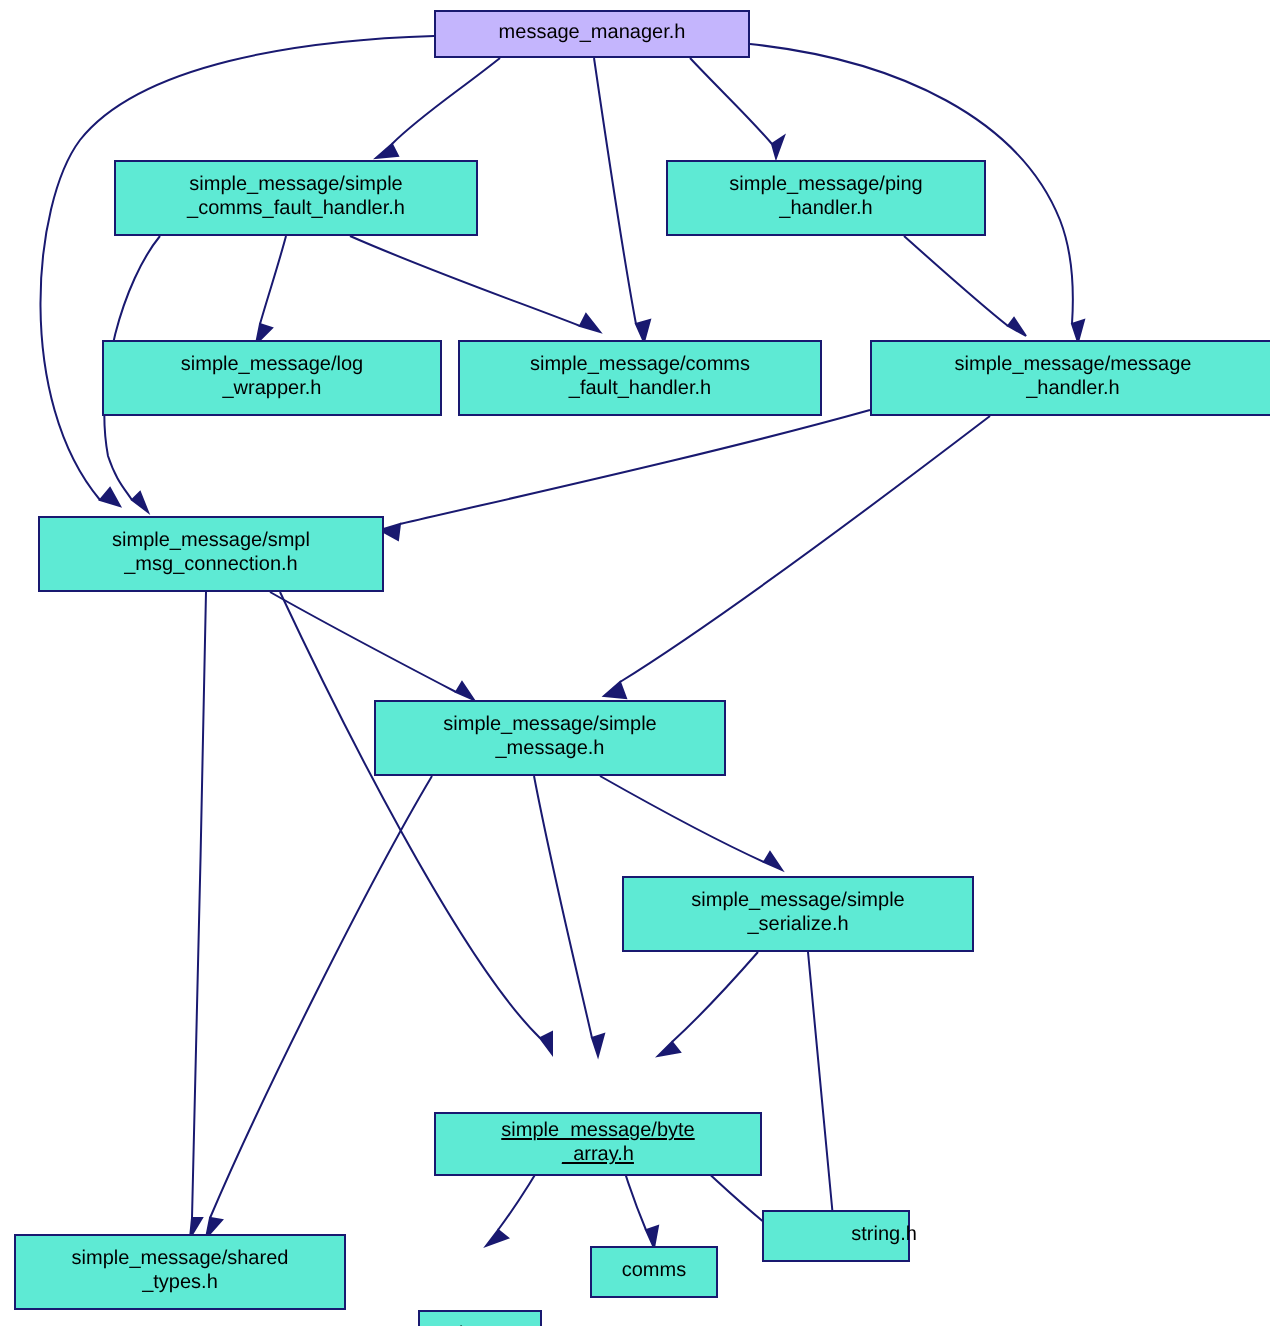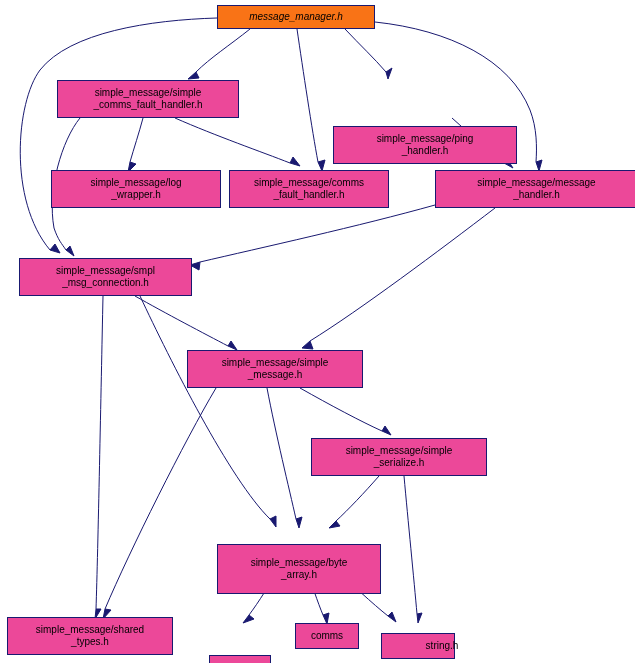--- a/index.html
+++ b/index.html
@@ -20,34 +20,33 @@
     left: 0;
     top: 0;
     width: 635px;
     height: 663px;
     pointer-events: none;
   }
   .node {
     position: absolute;
     box-sizing: border-box;
     border: 1px solid #191970;
-    background: #ec4899;
+    background: #5eead4;
     color: #000000;
     font-size: 10px;
     line-height: 12px;
     text-align: center;
     display: flex;
     align-items: center;
     justify-content: center;
     white-space: pre;
     letter-spacing: 0px;
   }
   .node.root {
-    background: #f97316;
-    font-style: italic;
+    background: #c4b5fd;
   }
 </style>
 </head>
 <body>
 
 <div id="canvas">
   <svg class="edges" viewBox="0 0 635 663">
       <path d="M 250,29 C 230,45 210,58 196,72" fill="none" stroke="#191970" stroke-width="1"></path>
       <polygon points="196,72 188,79 199,78" fill="#191970" stroke="#191970" stroke-width="1"></polygon>
       <path d="M 345,29 C 360,45 374,58 386,72" fill="none" stroke="#191970" stroke-width="1"></path>
@@ -90,35 +89,35 @@
       <polygon points="249,615 243,623 254,619" fill="#191970" stroke="#191970" stroke-width="1"></polygon>
       <path d="M 306,565 C 311,583 318,603 323,615" fill="none" stroke="#191970" stroke-width="1"></path>
       <polygon points="323,615 327,624 329,613" fill="#191970" stroke="#191970" stroke-width="1"></polygon>
       <path d="M 332,565 C 350,583 373,604 388,616" fill="none" stroke="#191970" stroke-width="1"></path>
       <polygon points="388,616 396,622 392,612" fill="#191970" stroke="#191970" stroke-width="1"></polygon>
     </svg>
   <div id="nodes">
       <div class="node root" style="left: 217px; top: 5px; width: 158px; height: 24px;">message_manager.h</div>
       <div class="node" style="left: 57px; top: 80px; width: 182px; height: 38px;">simple_message/simple
 _comms_fault_handler.h</div>
-      <div class="node" style="left: 333px; top: 80px; width: 184px; height: 38px; margin-top: 46px;">simple_message/ping
+      <div class="node" style="left: 333px; top: 80px; width: 160px; height: 38px;">simple_message/ping
 _handler.h</div>
       <div class="node" style="left: 51px; top: 170px; width: 170px; height: 38px;">simple_message/log
 _wrapper.h</div>
-      <div class="node" style="left: 229px; top: 170px; width: 160px; height: 38px;">simple_message/comms
+      <div class="node" style="left: 229px; top: 170px; width: 182px; height: 38px;">simple_message/comms
 _fault_handler.h</div>
       <div class="node" style="left: 435px; top: 170px; width: 203px; height: 38px;">simple_message/message
 _handler.h</div>
       <div class="node" style="left: 19px; top: 258px; width: 173px; height: 38px;">simple_message/smpl
 _msg_connection.h</div>
       <div class="node" style="left: 187px; top: 350px; width: 176px; height: 38px;">simple_message/simple
 _message.h</div>
       <div class="node" style="left: 311px; top: 438px; width: 176px; height: 38px;">simple_message/simple
 _serialize.h</div>
-      <div class="node" style="left: 217px; top: 544px; width: 164px; height: 50px;">simple_message/byte
+      <div class="node" style="left: 217px; top: 556px; width: 164px; height: 32px; text-decoration: underline;">simple_message/byte
 _array.h</div>
       <div class="node" style="left: 7px; top: 617px; width: 166px; height: 38px;">simple_message/shared
 _types.h</div>
       <div class="node" style="left: 209px; top: 655px; width: 62px; height: 26px;">deque</div>
       <div class="node" style="left: 295px; top: 623px; width: 64px; height: 26px;">comms</div>
-      <div class="node" style="left: 381px; top: 633px; width: 74px; height: 26px; padding-left: 48px;">string.h</div>
+      <div class="node" style="left: 381px; top: 605px; width: 74px; height: 26px; padding-left: 48px;">string.h</div>
     </div>
 </div>
 
 </body></html>

